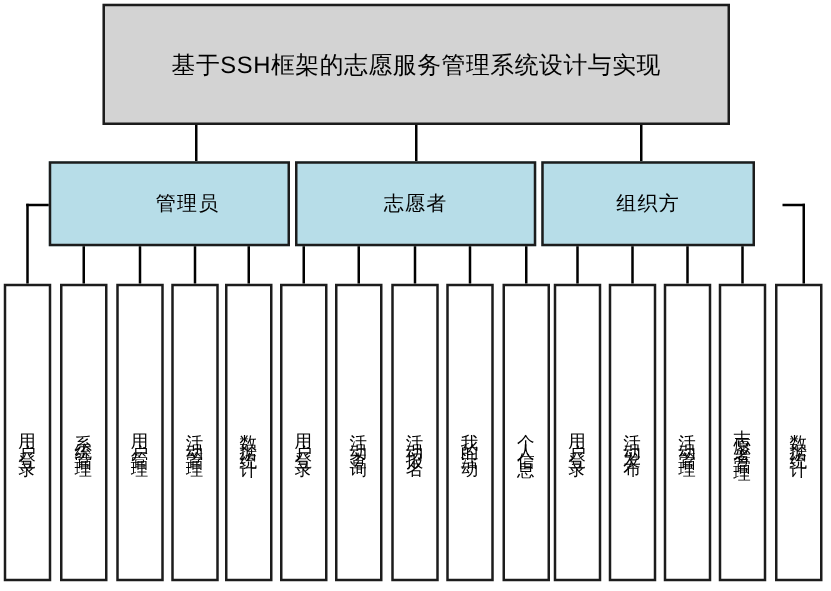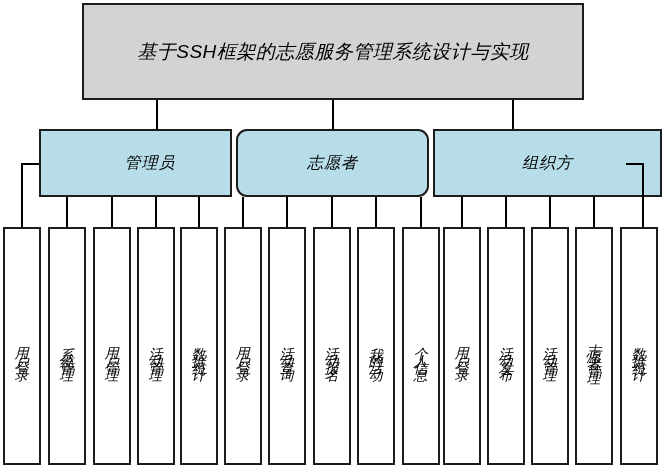--- a/index.html
+++ b/index.html
@@ -12,21 +12,20 @@
     overflow:hidden;
   }
   .box{
     position:absolute;
     box-sizing:border-box;
     border:2px solid #1c1c1c;
     display:flex;
     align-items:center;
     justify-content:center;
     text-align:right;
-    font-style:italic;
   }
   .title-box{
     background:#d3d3d3;
     font-size:19px;
     letter-spacing:0.5px;
     white-space:nowrap;
   }
   .group-box{
     background:#b7dde8;
     font-size:16px;
@@ -55,22 +54,22 @@
 
 <div class="canvas">
 
   <div class="box title-box" style="left:82px;top:3px;width:502px;height:97px;">基于SSH框架的志愿服务管理系统设计与实现</div>
 
   <div class="line" style="left:156px;top:100px;width:2px;height:29px;"></div>
   <div class="line" style="left:332px;top:100px;width:2px;height:29px;"></div>
   <div class="line" style="left:512px;top:100px;width:2px;height:29px;"></div>
 
   <div class="box group-box" style="left:39px;top:129px;width:193px;height:68px;padding-left:29px;">管理员</div>
-  <div class="box group-box" style="left:236px;top:129px;width:193px;height:68px;border-radius:11px;">志愿者</div>
-  <div class="box group-box" style="left:433px;top:129px;width:229px;height:68px;">组织方</div>
+  <div class="box group-box" style="left:236px;top:129px;width:193px;height:68px;">志愿者</div>
+  <div class="box group-box" style="left:433px;top:129px;width:171px;height:68px;">组织方</div>
 
   <div class="line" style="left:21px;top:163px;width:18px;height:2px;"></div>
   <div class="line" style="left:21px;top:163px;width:2px;height:64px;"></div>
 
   <div class="line" style="left:626px;top:163px;width:18px;height:2px;"></div>
   <div class="line" style="left:642px;top:163px;width:2px;height:64px;"></div>
 
   <div class="line" style="left:66px;top:197px;width:2px;height:30px;"></div>
   <div class="line" style="left:111px;top:197px;width:2px;height:30px;"></div>
   <div class="line" style="left:155px;top:197px;width:2px;height:30px;"></div>

